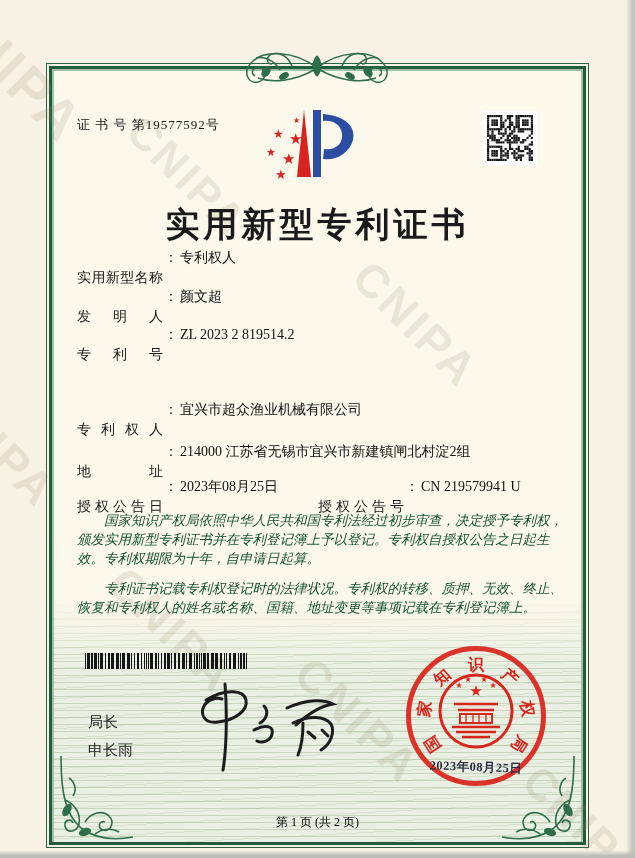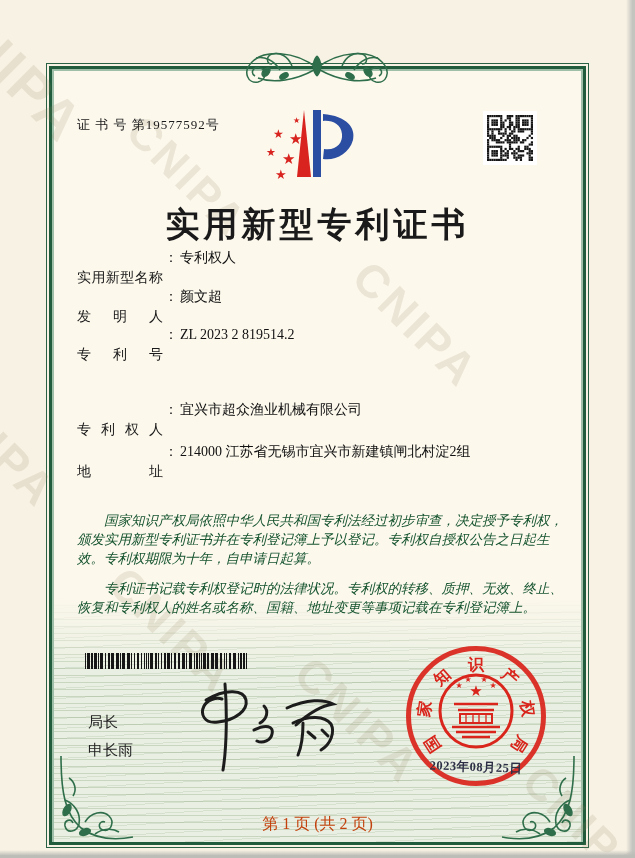--- a/index.html
+++ b/index.html
@@ -82,21 +82,21 @@
   .arc span:nth-child(4){transform:translate(-50%,-50%) rotate(0deg)    translateY(-51px)}
   .arc span:nth-child(5){transform:translate(-50%,-50%) rotate(41deg)   translateY(-51px)}
   .arc span:nth-child(6){transform:translate(-50%,-50%) rotate(82deg)   translateY(-51px)}
   .arc span:nth-child(7){transform:translate(-50%,-50%) rotate(123deg)  translateY(-51px)}
   .emblem { position:absolute; left:50%; top:46%; transform:translate(-50%,-50%); }
   .sealdate { position:absolute; left:50%; top:108px; transform:translateX(-50%) rotate(2deg);
               white-space:nowrap; font-size:12.5px; font-weight:700; color:#2c2f45;
               letter-spacing:.5px; }
   
   .footer { position:absolute; left:50px; top:814px; width:535px; text-align:center;
-            font-size:16px; color:#c2410c; }
+            font-size:12px; color:#000000; }
   
   .edge-r { position:absolute; right:0; top:0; width:9px; height:858px;
             background:linear-gradient(90deg, rgba(170,170,164,0), #c5c5c0 70%); }
   .edge-b { position:absolute; left:0; bottom:0; width:635px; height:8px;
             background:linear-gradient(180deg, rgba(170,170,164,0), #bdbdb8 70%); }
   svg text { font-family:"DejaVu Sans",sans-serif; }
 </style>
 </head>
 <body>
 
@@ -414,20 +414,24 @@
       </svg>
   </div>
 
   <div class="title">实用新型专利证书</div>
 
   <div class="row r0"><span class="flabel">实用新型名称</span><span class="colon">：</span><span class="fvalue">专利权人</span></div>
   <div class="row r1"><span class="flabel">发明人</span><span class="colon">：</span><span class="fvalue">颜文超</span></div>
   <div class="row r2"><span class="flabel">专利号</span><span class="colon">：</span><span class="fvalue">ZL 2023 2 819514.2</span></div>
   <div class="row r4"><span class="flabel">专利权人</span><span class="colon">：</span><span class="fvalue">宜兴市超众渔业机械有限公司</span></div>
   <div class="row r5"><span class="flabel">地址</span><span class="colon">：</span><span class="fvalue">214000 江苏省无锡市宜兴市新建镇闸北村淀2组</span></div>
+  <div class="row r6">
+    <span class="flabel">授权公告日</span><span class="colon">：</span><span class="fvalue">2023年08月25日</span>
+    <span class="pair2"><span class="flabel">授权公告号</span><span class="colon">：</span><span class="fvalue">CN 219579941 U</span></span>
+  </div>
 
   <div class="paras">
     <p>国家知识产权局依照中华人民共和国专利法经过初步审查，决定授予专利权，颁发实用新型专利证书并在专利登记簿上予以登记。专利权自授权公告之日起生效。专利权期限为十年，自申请日起算。</p>
     <p>专利证书记载专利权登记时的法律状况。专利权的转移、质押、无效、终止、恢复和专利权人的姓名或名称、国籍、地址变更等事项记载在专利登记簿上。</p>
   </div>
 
   <svg class="barcode" id="barcode-svg" width="166" height="16" viewBox="0 0 166 16" fill="#161616">
       <rect x="0" y="0" width="1" height="16"></rect>
       <rect x="2" y="0" width="3" height="16"></rect>
       <rect x="6" y="0" width="2" height="16"></rect>

